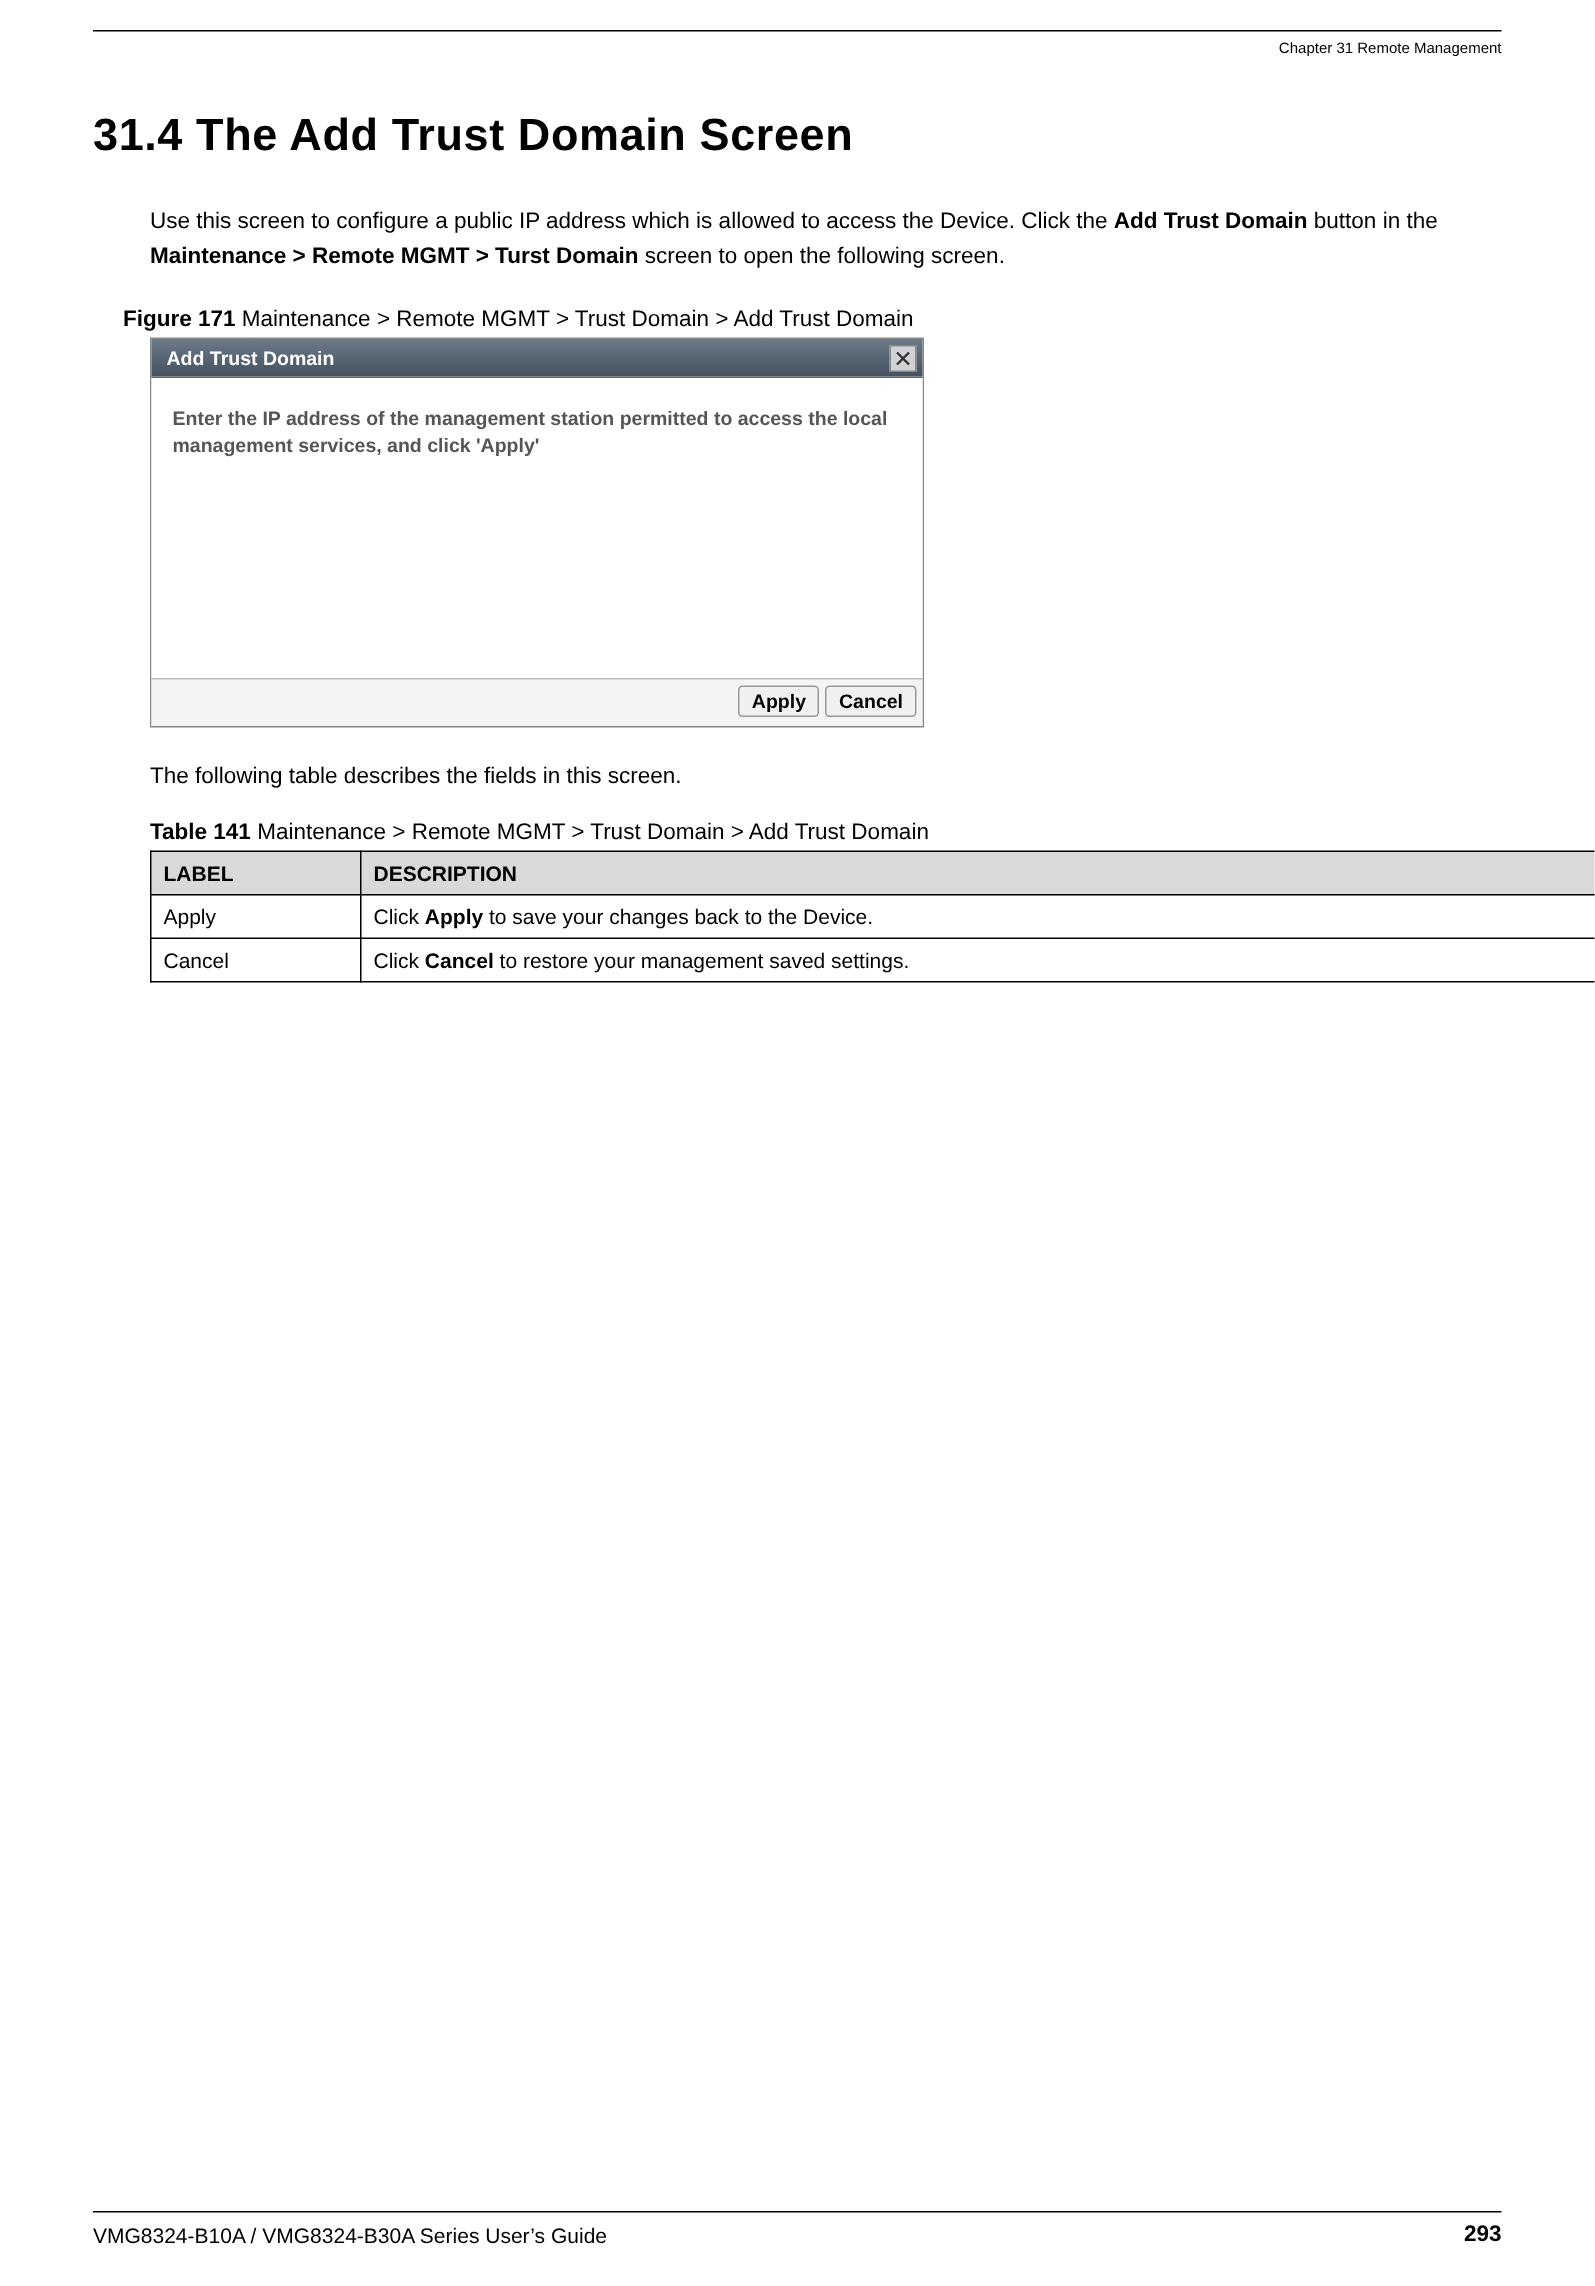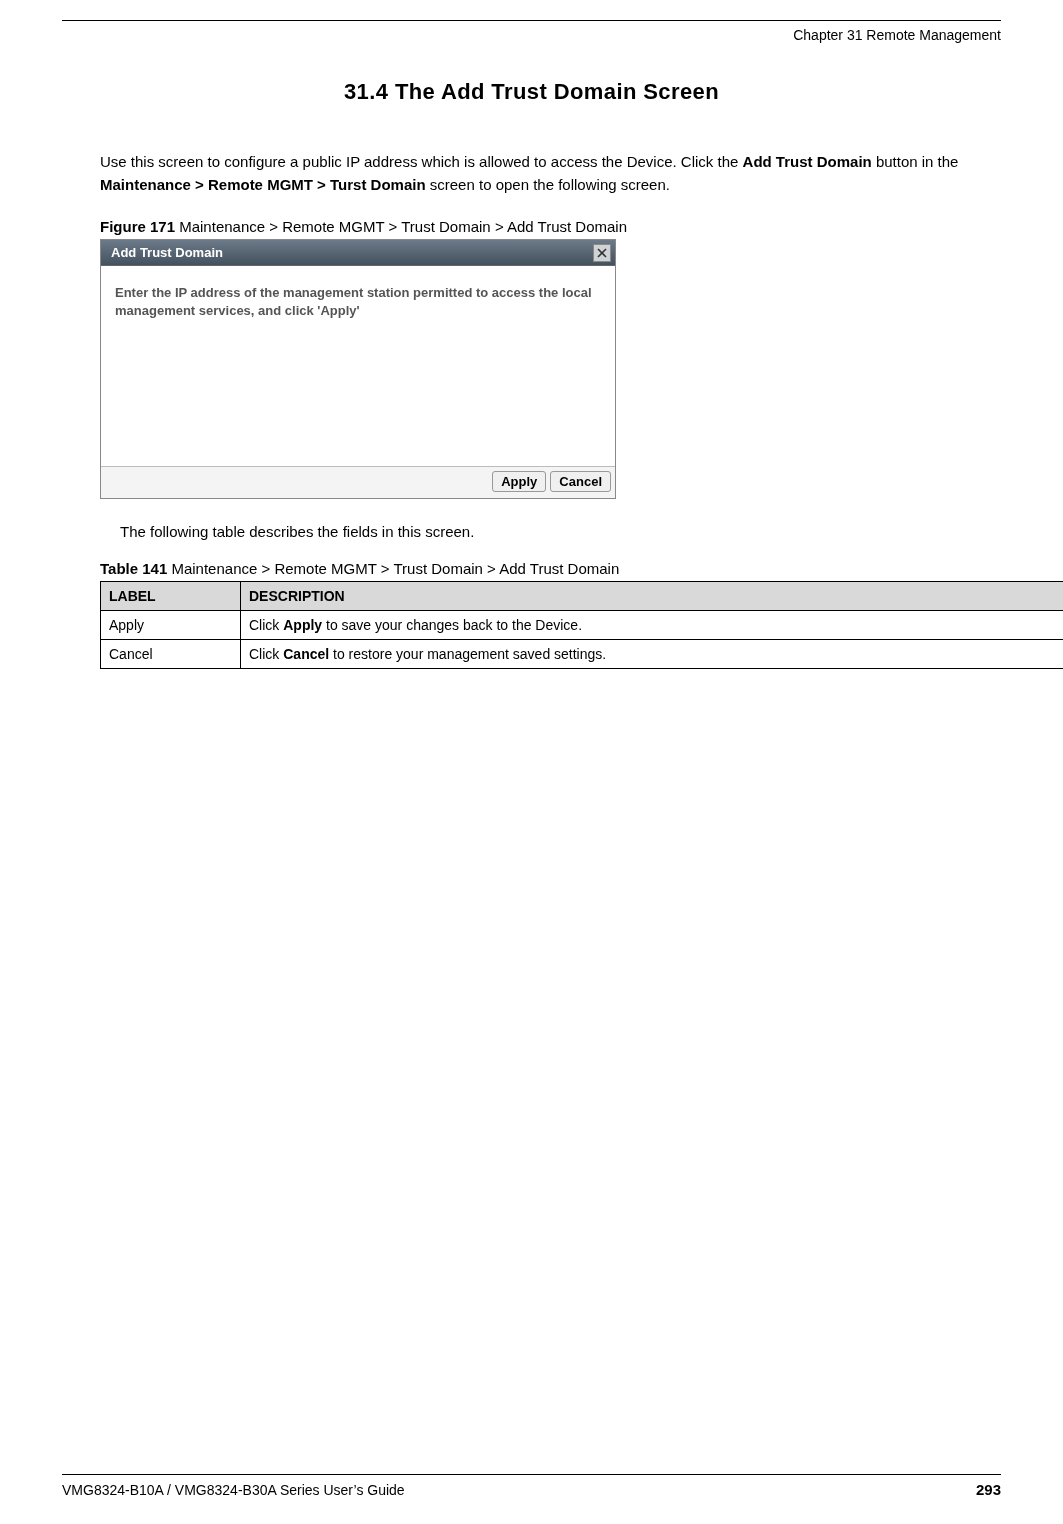--- a/index.html
+++ b/index.html
@@ -12,41 +12,40 @@
       position: relative;
       padding: 20px 62px 0 62px;
     }
     .header-rule {
       border: none;
       border-top: 1.5px solid #000;
       margin: 0;
     }
     .header-chapter {
       text-align: right;
-      font-size: 14px;
+      font-size: 10px;
       margin-top: 6px;
       margin-bottom: 36px;
     }
     h1.section-heading {
-      font-size: 22px;
-      font-weight: bold;
-      margin-bottom: 46px;
+      font-size: 30px;
+      font-weight: bold;
+      margin-bottom: 29px;
       letter-spacing: 0.4px;
-      text-align: center;
     }
     .intro-para {
       font-size: 15px;
       line-height: 1.5;
       margin-left: 38px;
       margin-bottom: 22px;
     }
     .intro-para b { font-weight: bold; }
     .figure-caption {
       font-size: 15px;
-      margin-left: 38px;
+      margin-left: 20px;
       margin-bottom: 4px;
     }
     .figure-caption b { font-weight: bold; }
     
     .dialog-wrap {
       margin-left: 38px;
       width: 516px;
       border: 1px solid #888;
       margin-bottom: 24px;
     }
@@ -114,21 +113,21 @@
       font-size: 13px;
       font-weight: bold;
       padding: 2px 8px;
       background: #f0f0f0;
       border: 1px solid #999;
       border-radius: 3px;
       cursor: pointer;
     }
     .post-figure-para {
       font-size: 15px;
-      margin-left: 58px;
+      margin-left: 38px;
       margin-bottom: 20px;
     }
     .table-caption {
       font-size: 15px;
       margin-left: 38px;
       margin-bottom: 4px;
     }
     .table-caption b { font-weight: bold; }
     table.desc-table {
       margin-left: 38px;

